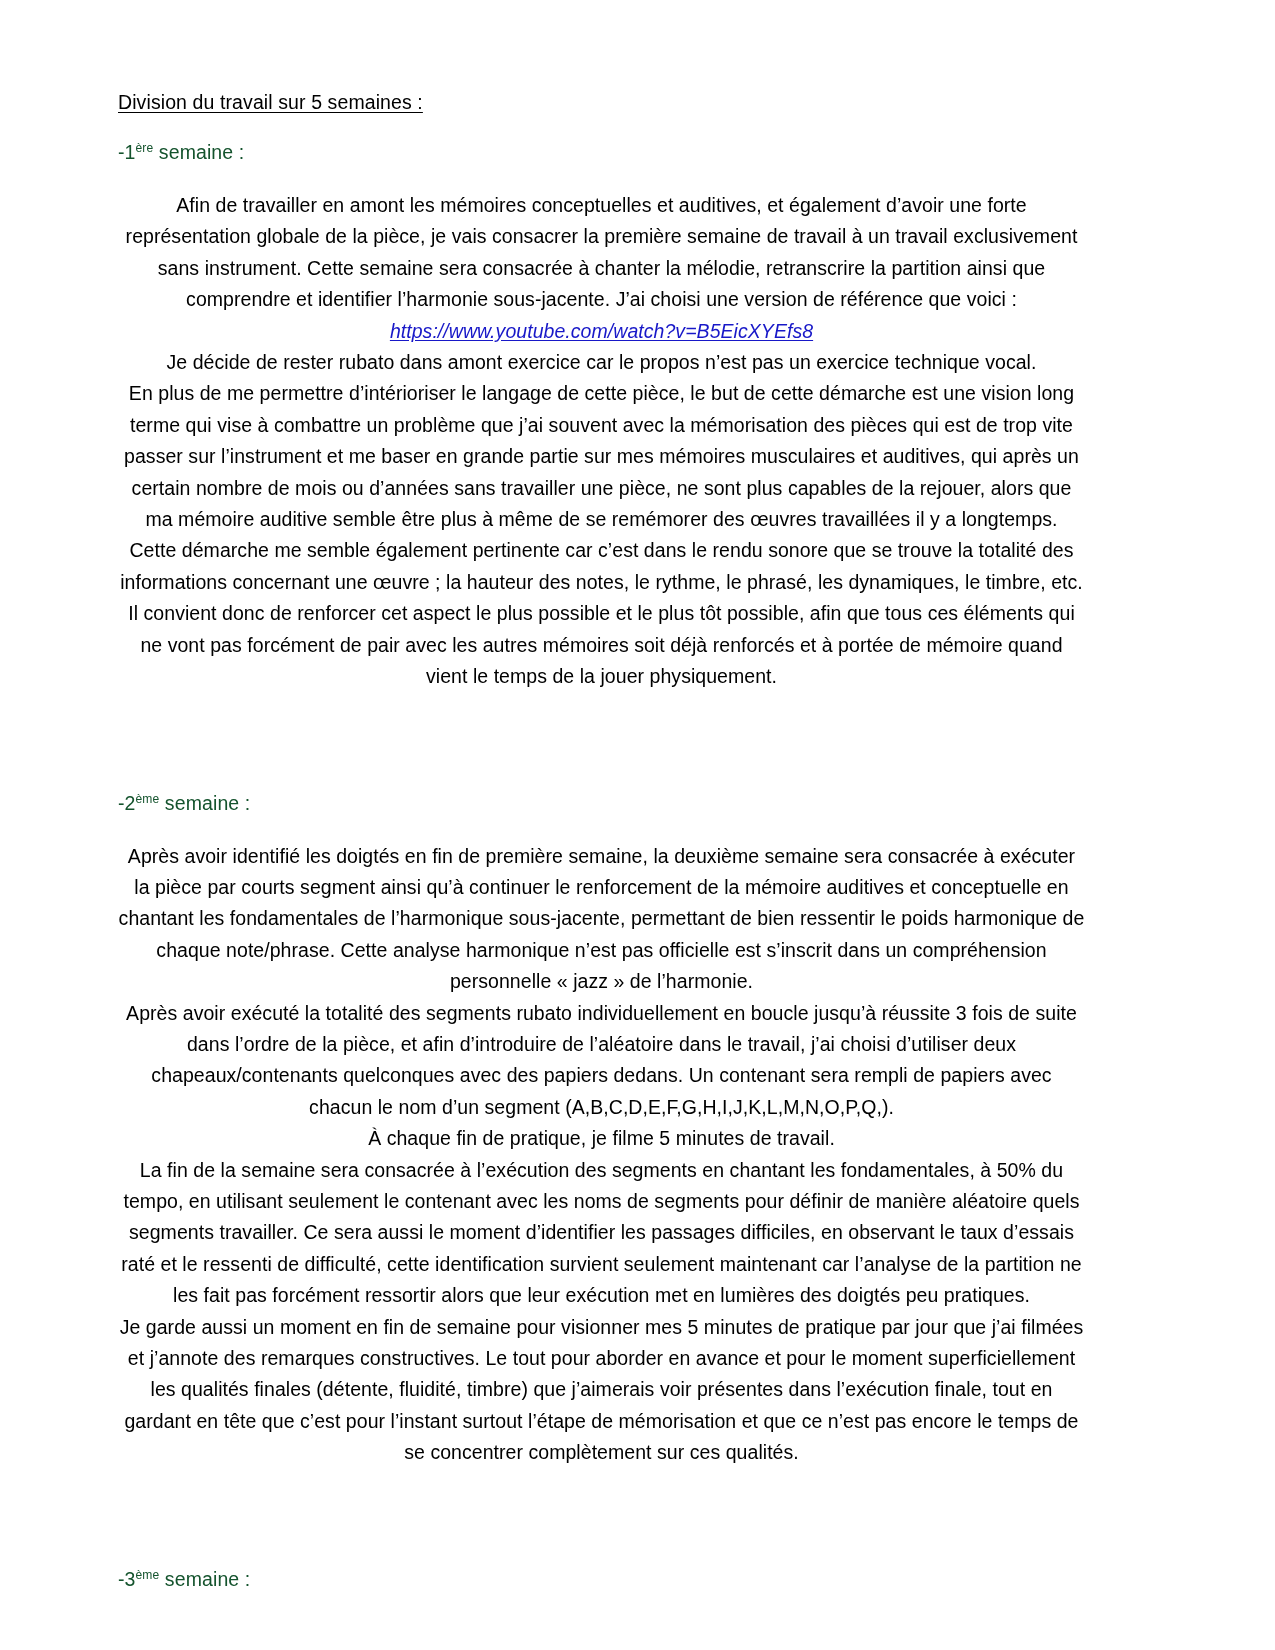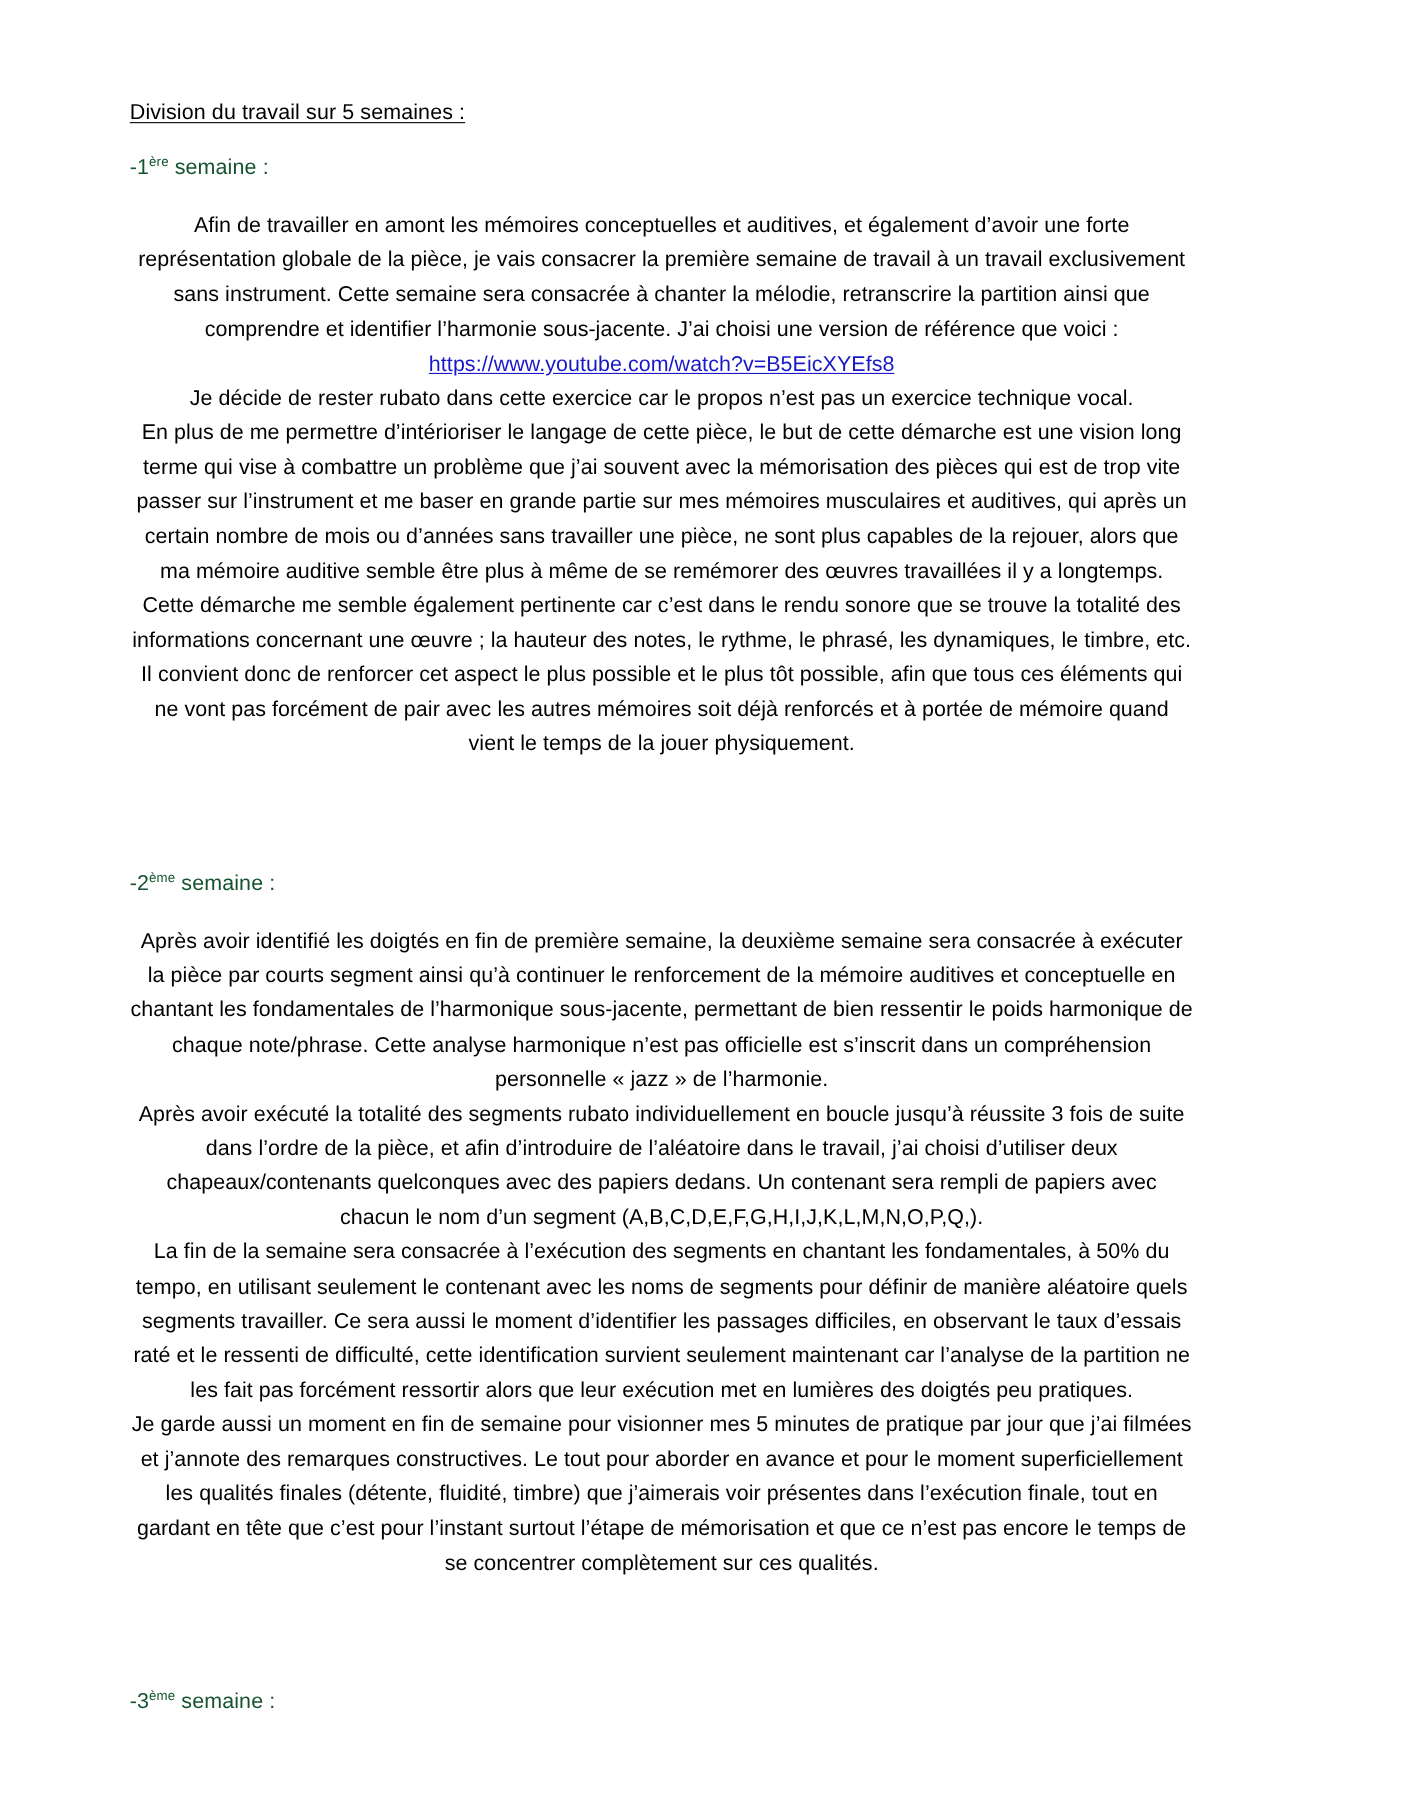--- a/index.html
+++ b/index.html
@@ -56,47 +56,49 @@
     letter-spacing: 0.05px;
     text-align: center;
   }
   .para + .para {
     margin-top: 0;
   }
   a.url-link {
     color: #1818c8;
     text-decoration: underline;
     text-underline-offset: 1.5px;
+    font-style: italic;
   }
   .gap-lg {
     height: 96px;
   }
 </style>
 </head>
 <body>
 
 <div class="page">
   <div class="content">
 
     <div class="doc-title">Division du travail sur 5 semaines :</div>
 
     <div class="week-heading"><span>-1</span><sup>ère</sup><span> semaine :</span></div>
 
     <p class="para">Afin de travailler en amont les mémoires conceptuelles et auditives, et également d’avoir une forte représentation globale de la pièce, je vais consacrer la première semaine de travail à un travail exclusivement sans instrument. Cette semaine sera consacrée à chanter la mélodie, retranscrire la partition ainsi que comprendre et identifier l’harmonie sous-jacente. J’ai choisi une version de référence que voici :</p>
     <p class="para"><a class="url-link" href="#">https://www.youtube.com/watch?v=B5EicXYEfs8</a></p>
-    <p class="para">Je décide de rester rubato dans cette exercice car le propos n’est pas un exercice technique vocal.</p>
+    <p class="para">Je décide de rester rubato dans amont exercice car le propos n’est pas un exercice technique vocal.</p>
     <p class="para">En plus de me permettre d’intérioriser le langage de cette pièce, le but de cette démarche est une vision long terme qui vise à combattre un problème que j’ai souvent avec la mémorisation des pièces qui est de trop vite passer sur l’instrument et me baser en grande partie sur mes mémoires musculaires et auditives, qui après un certain nombre de mois ou d’années sans travailler une pièce, ne sont plus capables de la rejouer, alors que ma mémoire auditive semble être plus à même de se remémorer des œuvres travaillées il y a longtemps.</p>
     <p class="para">Cette démarche me semble également pertinente car c’est dans le rendu sonore que se trouve la totalité des informations concernant une œuvre ; la hauteur des notes, le rythme, le phrasé, les dynamiques, le timbre, etc. Il convient donc de renforcer cet aspect le plus possible et le plus tôt possible, afin que tous ces éléments qui ne vont pas forcément de pair avec les autres mémoires soit déjà renforcés et à portée de mémoire quand vient le temps de la jouer physiquement.</p>
 
     <div class="gap-lg"></div>
 
     <div class="week-heading"><span>-2</span><sup>ème</sup><span> semaine :</span></div>
 
     <p class="para">Après avoir identifié les doigtés en fin de première semaine, la deuxième semaine sera consacrée à exécuter la pièce par courts segment ainsi qu’à continuer le renforcement de la mémoire auditives et conceptuelle en chantant les fondamentales de l’harmonique sous-jacente, permettant de bien ressentir le poids harmonique de chaque note/phrase. Cette analyse harmonique n’est pas officielle est s’inscrit dans un compréhension personnelle « jazz » de l’harmonie.</p>
     <p class="para">Après avoir exécuté la totalité des segments rubato individuellement en boucle jusqu’à réussite 3 fois de suite dans l’ordre de la pièce, et afin d’introduire de l’aléatoire dans le travail, j’ai choisi d’utiliser deux chapeaux/contenants quelconques avec des papiers dedans. Un contenant sera rempli de papiers avec chacun le nom d’un segment (A,B,C,D,E,F,G,H,I,J,K,L,M,N,O,P,Q,).</p>
+    <p class="para">À chaque fin de pratique, je filme 5 minutes de travail.</p>
     <p class="para">La fin de la semaine sera consacrée à l’exécution des segments en chantant les fondamentales, à 50% du tempo, en utilisant seulement le contenant avec les noms de segments pour définir de manière aléatoire quels segments travailler. Ce sera aussi le moment d’identifier les passages difficiles, en observant le taux d’essais raté et le ressenti de difficulté, cette identification survient seulement maintenant car l’analyse de la partition ne les fait pas forcément ressortir alors que leur exécution met en lumières des doigtés peu pratiques.</p>
     <p class="para">Je garde aussi un moment en fin de semaine pour visionner mes 5 minutes de pratique par jour que j’ai filmées et j’annote des remarques constructives. Le tout pour aborder en avance et pour le moment superficiellement les qualités finales (détente, fluidité, timbre) que j’aimerais voir présentes dans l’exécution finale, tout en gardant en tête que c’est pour l’instant surtout l’étape de mémorisation et que ce n’est pas encore le temps de se concentrer complètement sur ces qualités.</p>
 
     <div class="gap-lg"></div>
 
     <div class="week-heading"><span>-3</span><sup>ème</sup><span> semaine :</span></div>
 
   </div>
 </div>
 

